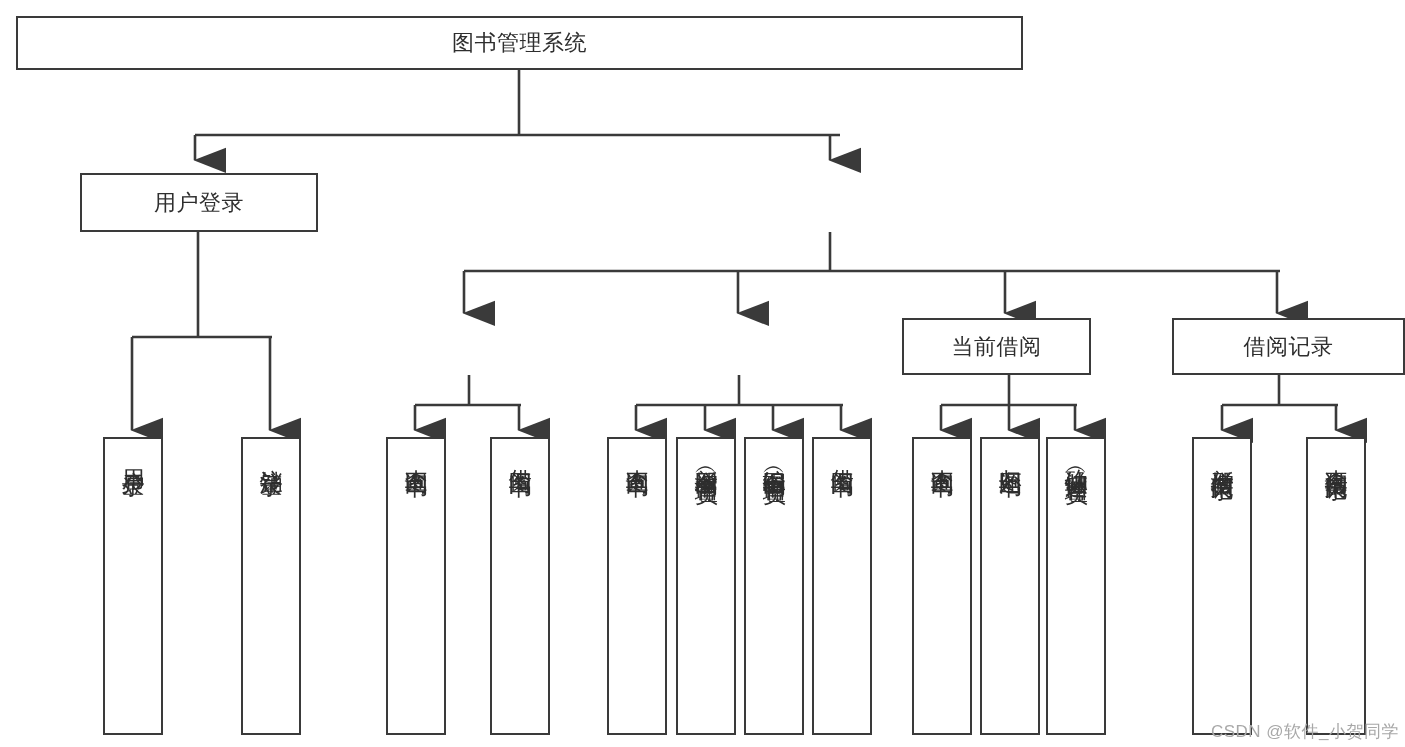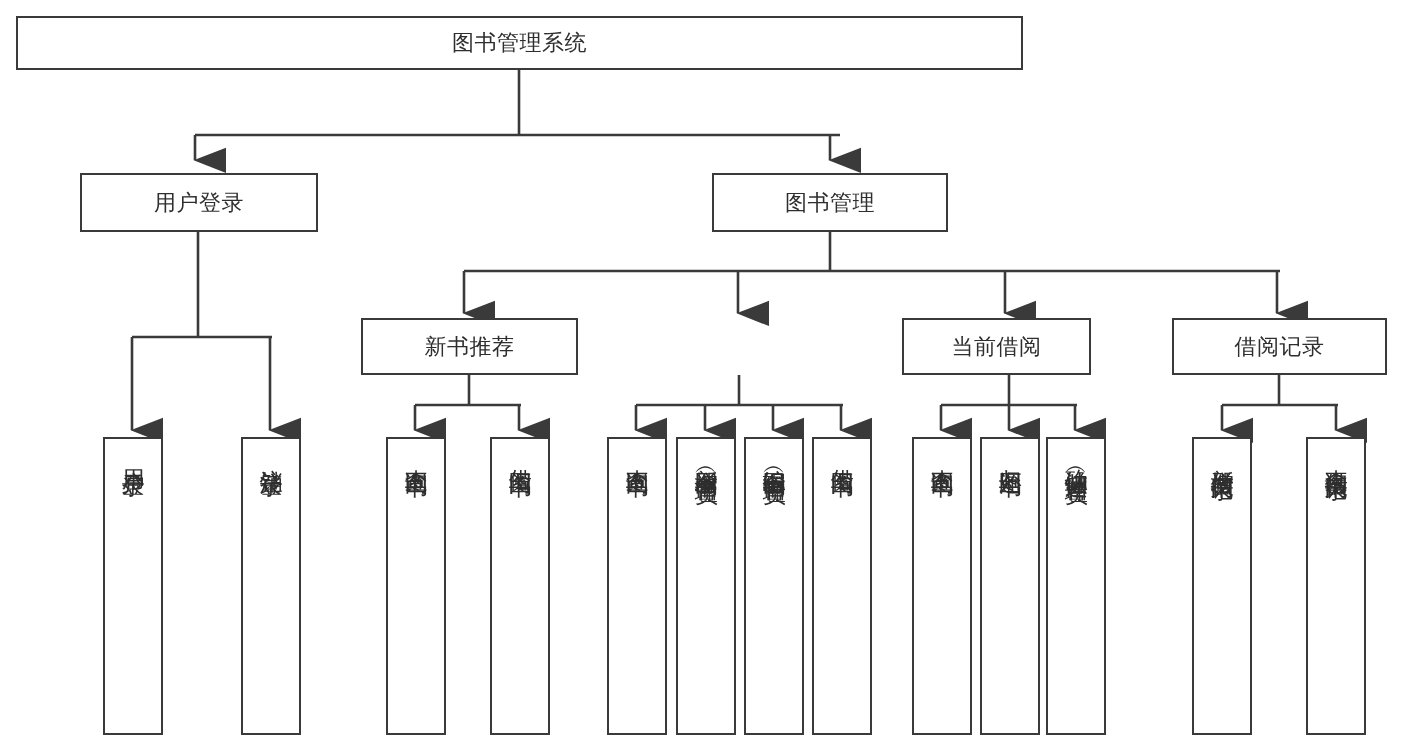--- a/index.html
+++ b/index.html
@@ -122,31 +122,25 @@
     </g>
   </svg>
 
   <div class="node" style="left:16px; top:16px; width:1007px; height:54px;">
     <span class="label">图书管理系统</span>
   </div>
 
   <div class="node" style="left:80px; top:173px; width:238px; height:59px;">
     <span class="label">用户登录</span>
   </div>
-  <div class="node" style="left:712px; top:173px; width:236px; height:59px;">
-    <span class="label">图书管理</span>
-  </div>
 
-  <div class="node" style="left:361px; top:318px; width:217px; height:57px;">
-    <span class="label">新书推荐</span>
-  </div>
   <div class="node" style="left:902px; top:318px; width:189px; height:57px;">
     <span class="label">当前借阅</span>
   </div>
-  <div class="node" style="left:1172px; top:318px; width:215px; height:57px;">
+  <div class="node" style="left:1172px; top:318px; width:233px; height:57px;">
     <span class="label">借阅记录</span>
   </div>
 
   <div class="node leaf" style="left:103px; top:437px; width:60px; height:298px;">
     <span class="label">用户登录</span>
   </div>
   <div class="node leaf" style="left:241px; top:437px; width:60px; height:298px;">
     <span class="label">注销登录</span>
   </div>
 
@@ -180,14 +174,15 @@
     <span class="label">确认归还（管理员）</span>
   </div>
 
   <div class="node leaf" style="left:1192px; top:437px; width:60px; height:298px;">
     <span class="label">新增借阅记录</span>
   </div>
   <div class="node leaf" style="left:1306px; top:437px; width:60px; height:298px;">
     <span class="label">查询借阅记录</span>
   </div>
 
+  <div id="watermark">CSDN @软件_小贺同学</div>
 
 </div>
 
 </body></html>

